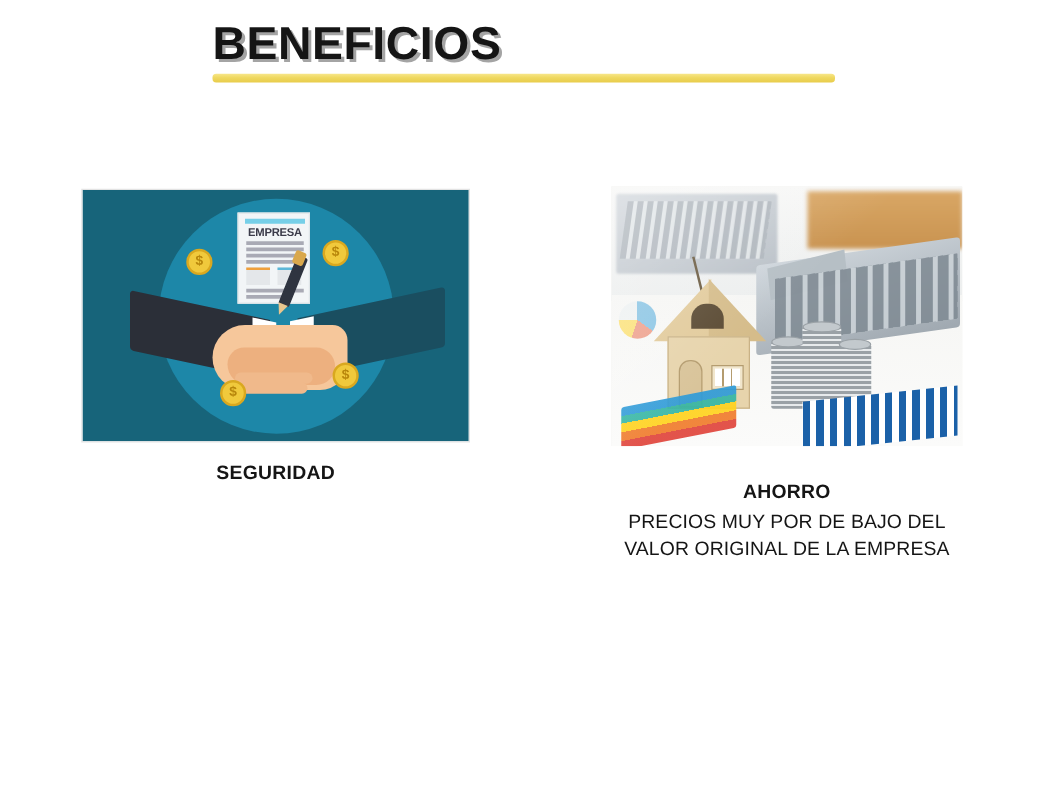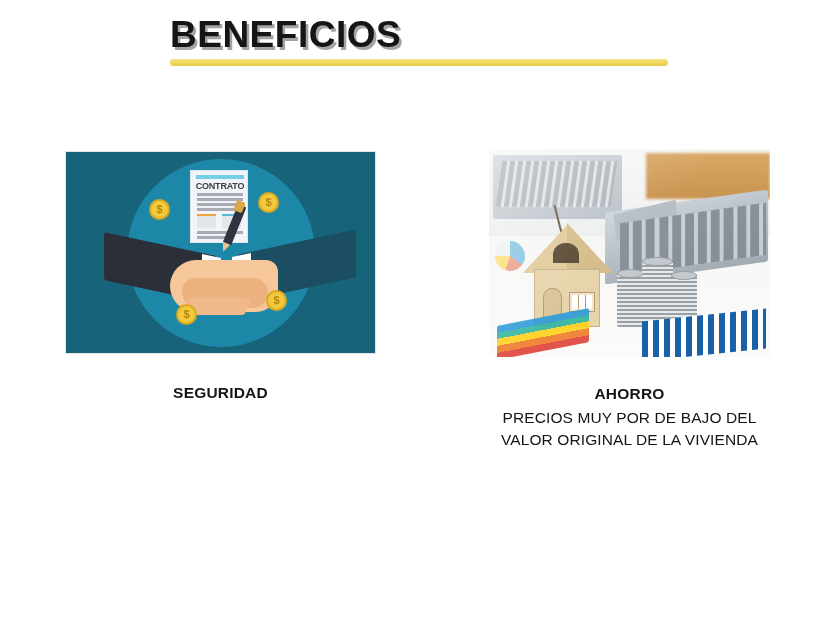--- a/index.html
+++ b/index.html
@@ -159,42 +159,42 @@
   .ph-chart-a { position: absolute; left: 8px; bottom: 6px; width: 92px; height: 34px;
                 background: linear-gradient(180deg,#2f9bd8 0 7px,#35b6a4 7px 13px,#ffd21e 13px 20px,#f07c2c 20px 27px,#e0453c 27px 34px);
                 transform: skewY(-11deg); border-radius: 2px; opacity: .92; }
   .ph-bars { position: absolute; right: 4px; bottom: 2px; width: 44%; height: 40px;
              background: repeating-linear-gradient(90deg,#1b61a8 0 6px,#ffffff 6px 11px); transform: skewY(-6deg); }
   .ph-pie  { position: absolute; left: 6px; top: 92px; width: 30px; height: 30px; border-radius: 50%;
              background: conic-gradient(#3aa0d8 0 35%,#e7603d 35% 55%,#ffd21e 55% 75%,#e9eef1 75% 100%); opacity: .55; filter: blur(.6px); }
   .ph-gloss { position: absolute; inset: 0; background: linear-gradient(135deg,rgba(255,255,255,.28) 0%,rgba(255,255,255,0) 48%); }
 
   
-  .cap { margin-top: 30px; text-align: center; color: #151515; }
+  .cap { margin-top: 16px; text-align: center; color: #151515; }
   .cap-title { font-size: 15.5px; font-weight: bold; letter-spacing: .2px; }
   .cap-body  { font-size: 15.5px; font-weight: 400; line-height: 1.42; margin-top: 4px; letter-spacing: .1px; }
   .panel-right .cap { margin-top: 28px; }
 </style>
 </head>
 <body>
 
 <div class="slide">
 
 
   <div class="title">BENEFICIOS</div>
   <div class="title-rule"></div>
 
   <div class="panel panel-left">
     <div class="media media-left">
       <div class="ill">
         <div class="ill-circle"></div>
 
         <div class="doc">
           <div class="doc-top"></div>
-          <div class="doc-title">CONTRATO</div>
+          <div class="doc-title">EMPRESA</div>
           <div class="doc-line" style="top:22px;width:46px"></div>
           <div class="doc-line" style="top:27px;width:46px"></div>
           <div class="doc-line" style="top:32px;width:40px"></div>
           <div class="doc-line" style="top:37px;width:46px"></div>
           <div class="doc-box" style="left:6px;top:43px"></div>
           <div class="doc-box blue" style="left:31px;top:43px"></div>
           <div class="doc-line" style="top:60px;width:46px"></div>
           <div class="doc-line" style="top:65px;width:34px"></div>
         </div>
         <div class="pen"></div>
@@ -255,17 +255,17 @@
         <div class="ph-stack s3"></div>
         <div class="ph-cap" style="left:182px;top:122px;width:26px"></div>
 
         <div class="ph-chart-a"></div>
         <div class="ph-bars"></div>
         <div class="ph-gloss"></div>
       </div>
     </div>
     <div class="cap">
       <div class="cap-title">AHORRO</div>
-      <div class="cap-body">PRECIOS MUY POR DE BAJO DEL VALOR ORIGINAL DE LA VIVIENDA</div>
+      <div class="cap-body">PRECIOS MUY POR DE BAJO DEL VALOR ORIGINAL DE LA EMPRESA</div>
     </div>
   </div>
 
 </div>
 
 </body></html>

